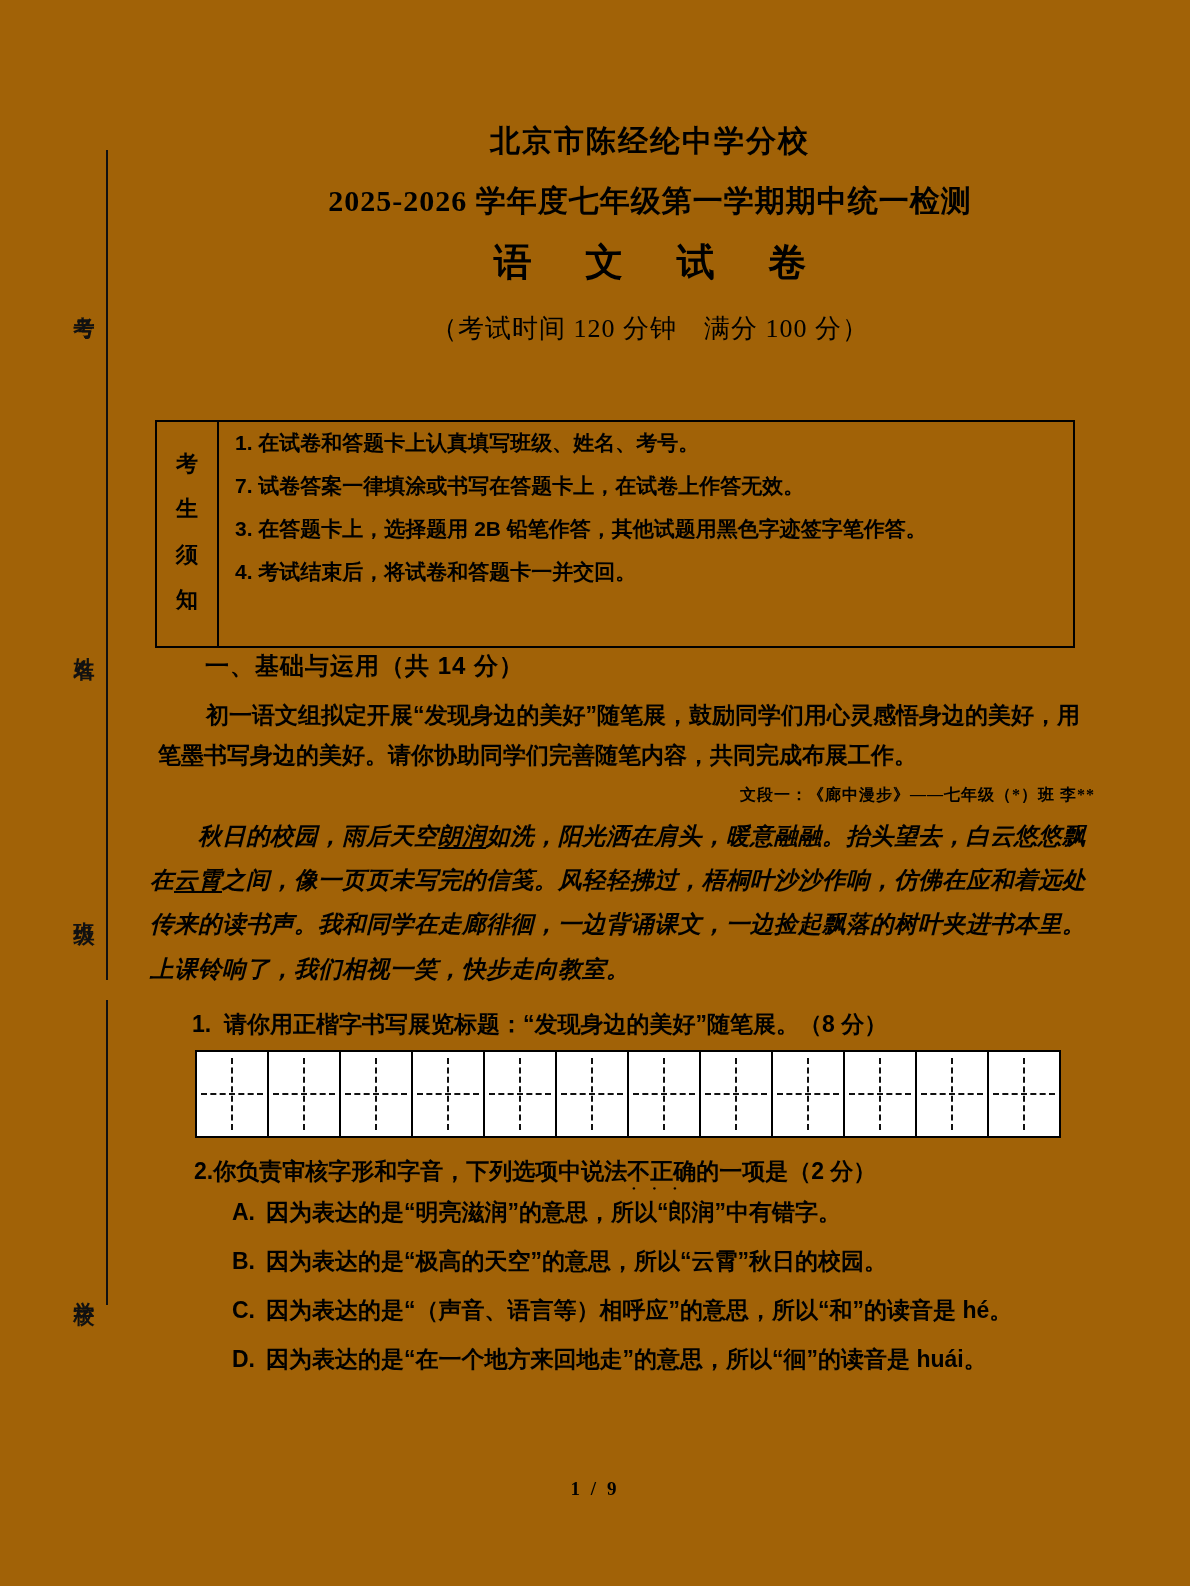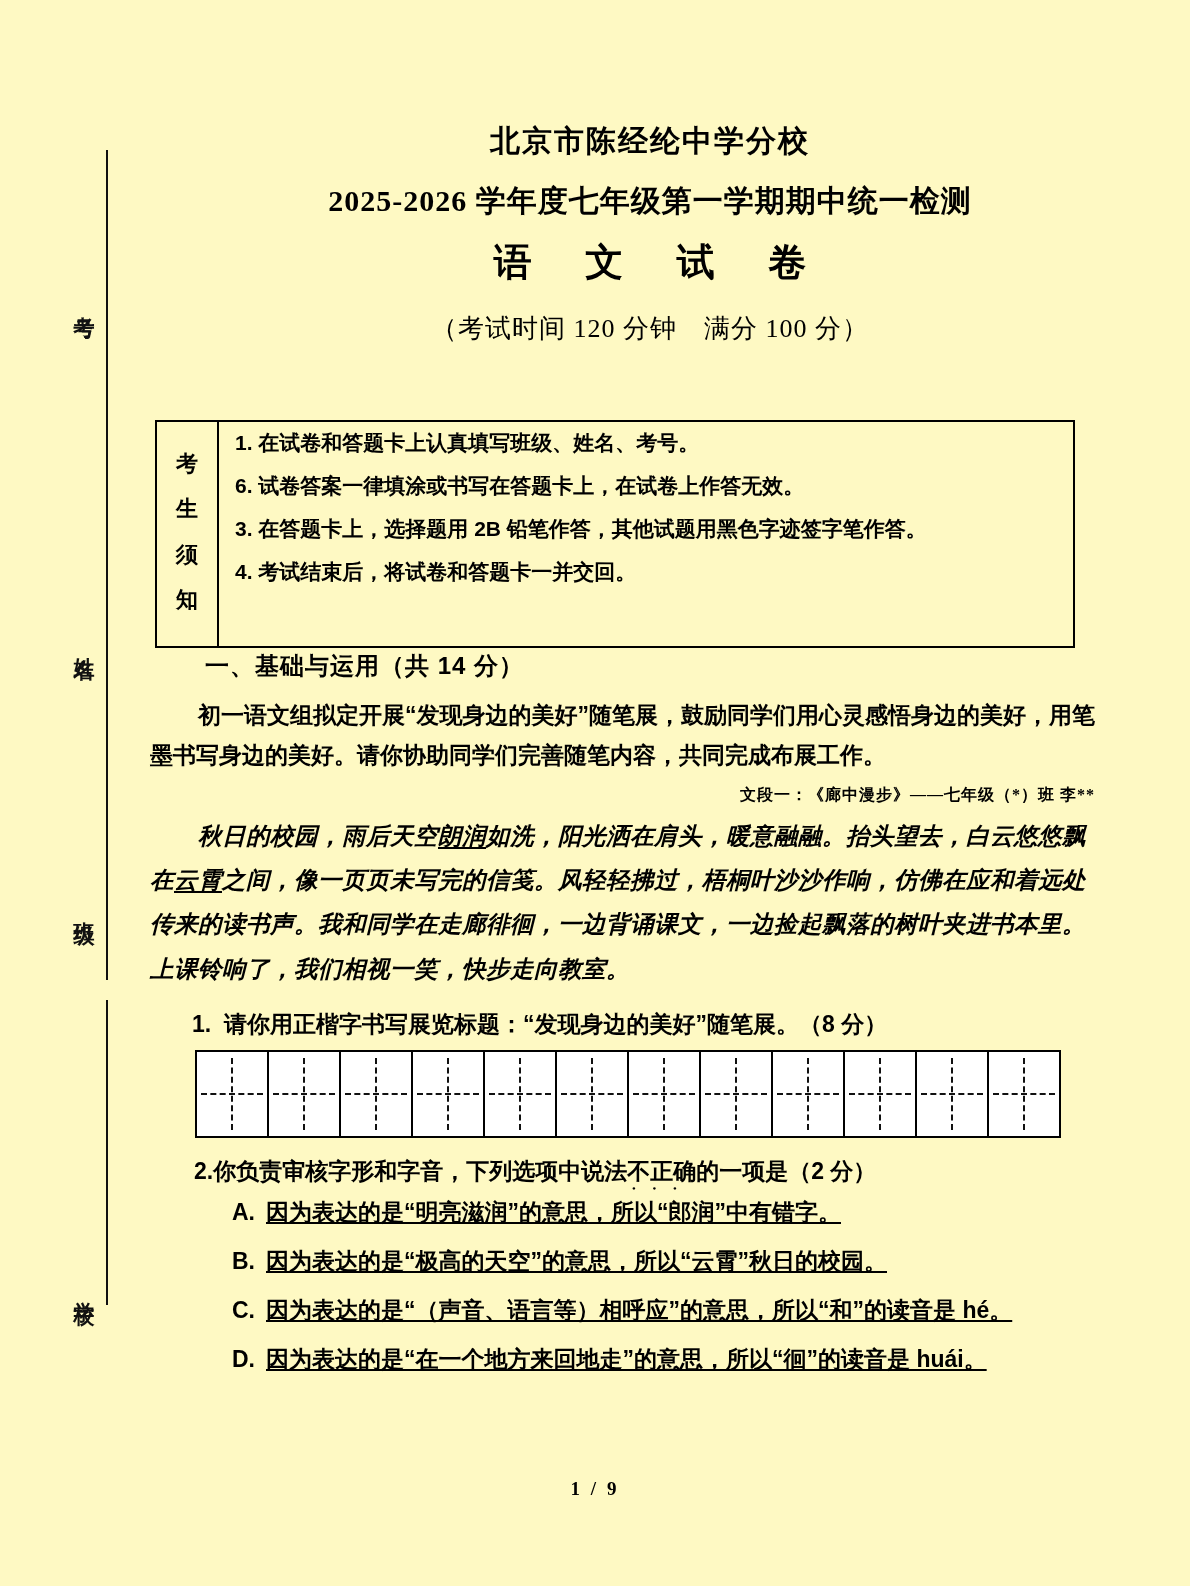--- a/index.html
+++ b/index.html
@@ -8,21 +8,21 @@
     background: #ffffff;
   }
   body {
     font-family: "Liberation Serif", "DejaVu Serif", serif;
     color: #000000;
   }
   #page {
     position: relative;
     width: 1190px;
     height: 1586px;
-    background: #fef9c3;
+    background: #a16207;
     overflow: hidden;
   }
 
   
   .margin-strip {
     position: absolute;
     left: 0;
     top: 0;
     width: 150px;
     height: 1586px;
@@ -145,21 +145,21 @@
     font-size: 24px;
     letter-spacing: 1px;
     margin: 0 0 14px 55px;
   }
   .intro-para {
     font-family: "Liberation Sans", "DejaVu Sans", sans-serif;
     font-weight: 700;
     font-size: 23px;
     line-height: 1.72;
     text-indent: 48px;
-    margin: 0 0 6px 0;
+    margin: 0 0 6px 8px;
     letter-spacing: 0px;
   }
   .passage-title {
     font-family: "Liberation Serif", "DejaVu Serif", serif;
     font-weight: 700;
     font-size: 16px;
     text-align: right;
     margin: 10px 0 8px 0;
     letter-spacing: 1px;
   }
@@ -241,21 +241,20 @@
     transform: translateY(-1px);
   }
 
   
   .option {
     font-family: "Liberation Sans", "DejaVu Sans", sans-serif;
     font-weight: 700;
     font-size: 23px;
     margin: 0 0 18px 82px;
     letter-spacing: 0px;
-    text-decoration: underline;
   }
   .option .opt-letter {
     display: inline-block;
     min-width: 34px;
   }
 
   
   .page-footer {
     position: absolute;
     left: 0;
@@ -306,21 +305,21 @@
 
   <div class="notice-box">
     <div class="notice-left">
       <span>考</span>
       <span>生</span>
       <span>须</span>
       <span>知</span>
     </div>
     <div class="notice-right">
       <div class="notice-item">1. 在试卷和答题卡上认真填写班级、姓名、考号。</div>
-      <div class="notice-item">6. 试卷答案一律填涂或书写在答题卡上，在试卷上作答无效。</div>
+      <div class="notice-item">7. 试卷答案一律填涂或书写在答题卡上，在试卷上作答无效。</div>
       <div class="notice-item">3. 在答题卡上，选择题用 2B 铅笔作答，其他试题用黑色字迹签字笔作答。</div>
       <div class="notice-item">4. 考试结束后，将试卷和答题卡一并交回。</div>
     </div>
   </div>
 
   <div class="content">
 
     <div class="section-heading">一、基础与运用（共 14 分）</div>
 
     <p class="intro-para">初一语文组拟定开展“发现身边的美好”随笔展，鼓励同学们用心灵感悟身边的美好，用笔墨书写身边的美好。请你协助同学们完善随笔内容，共同完成布展工作。</p>

